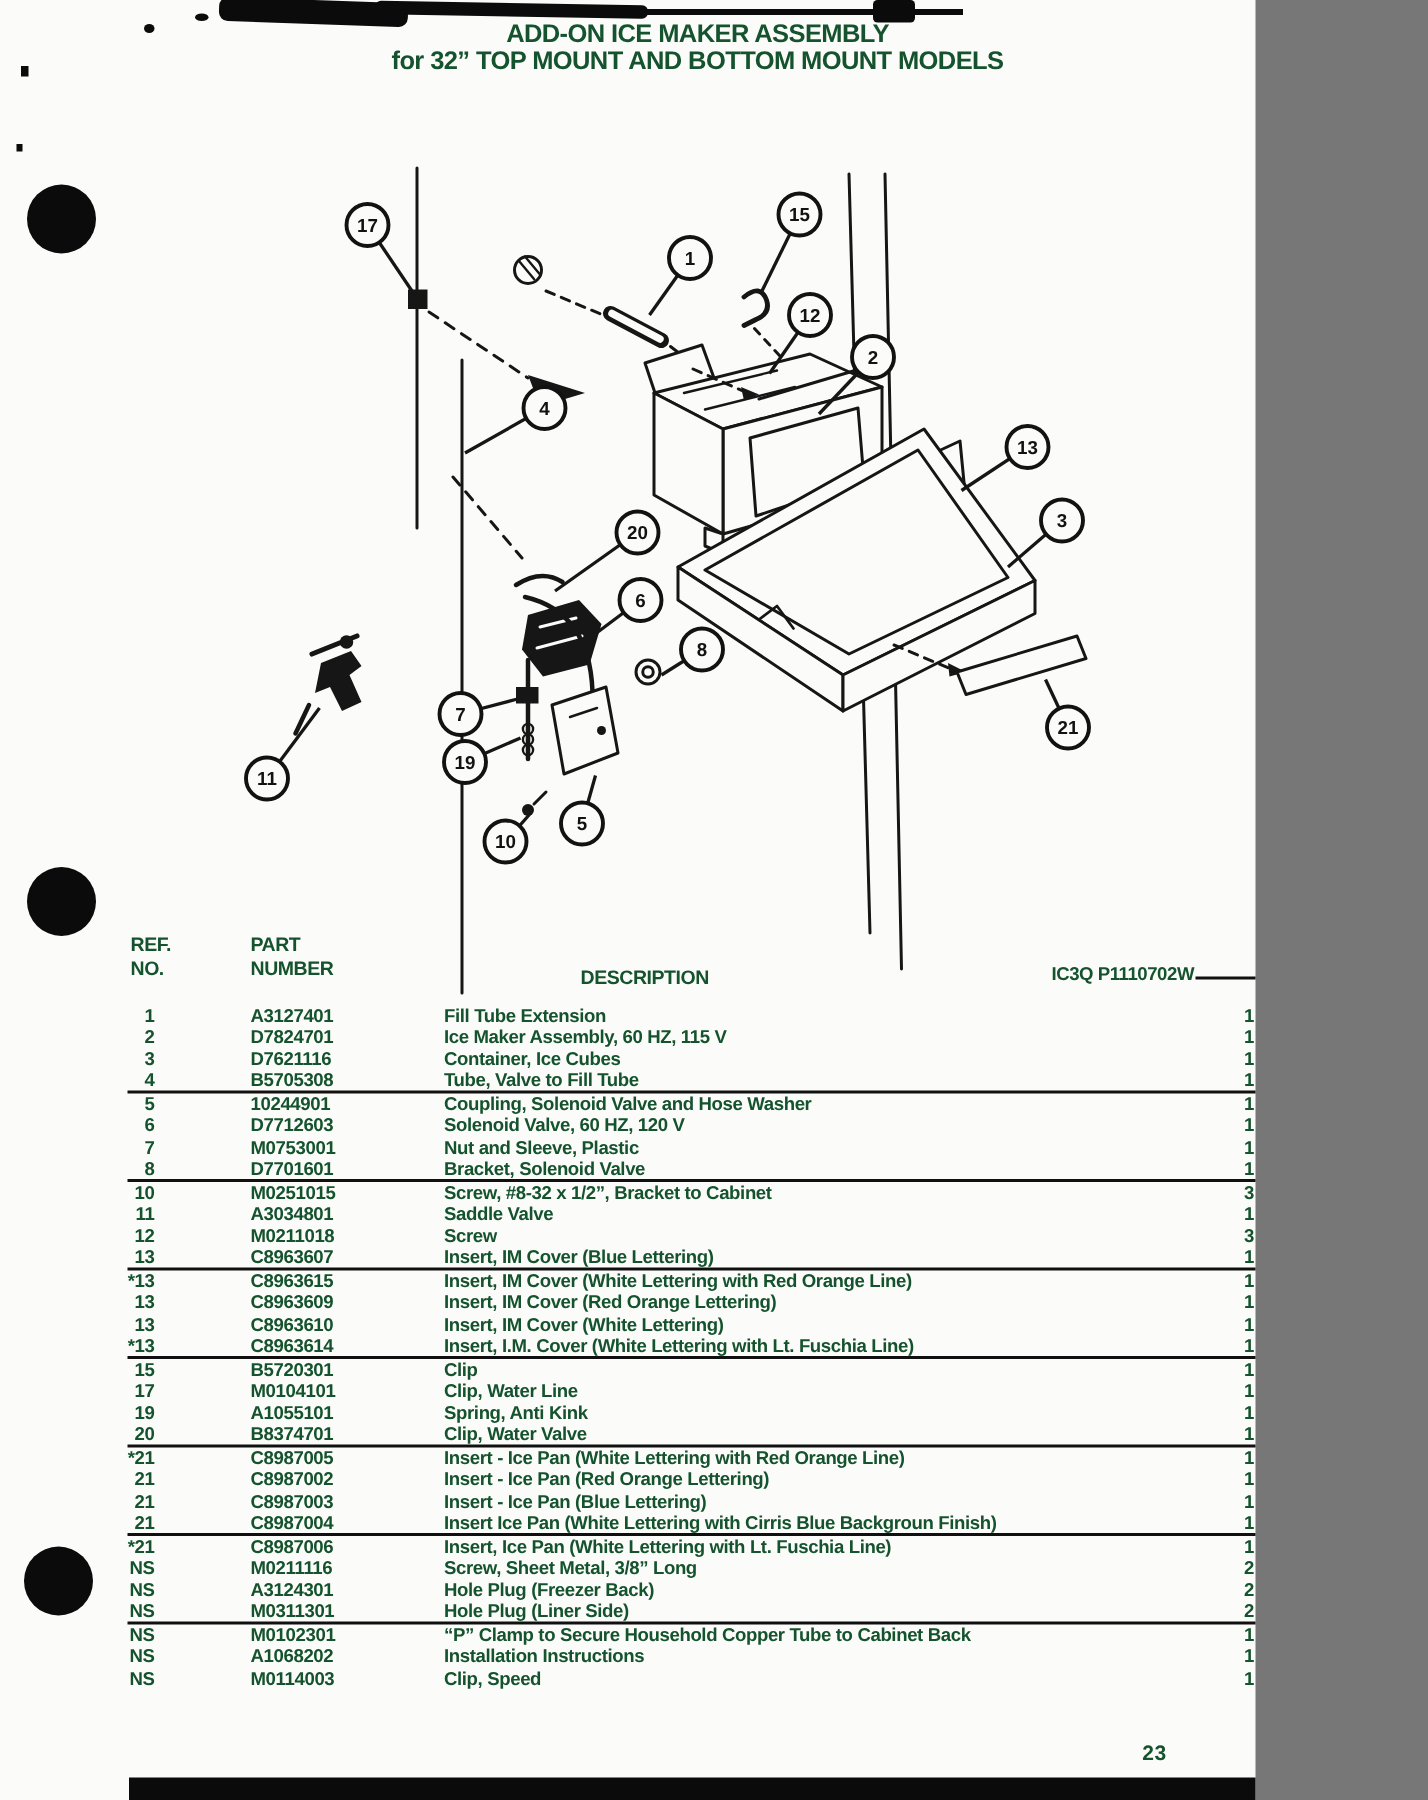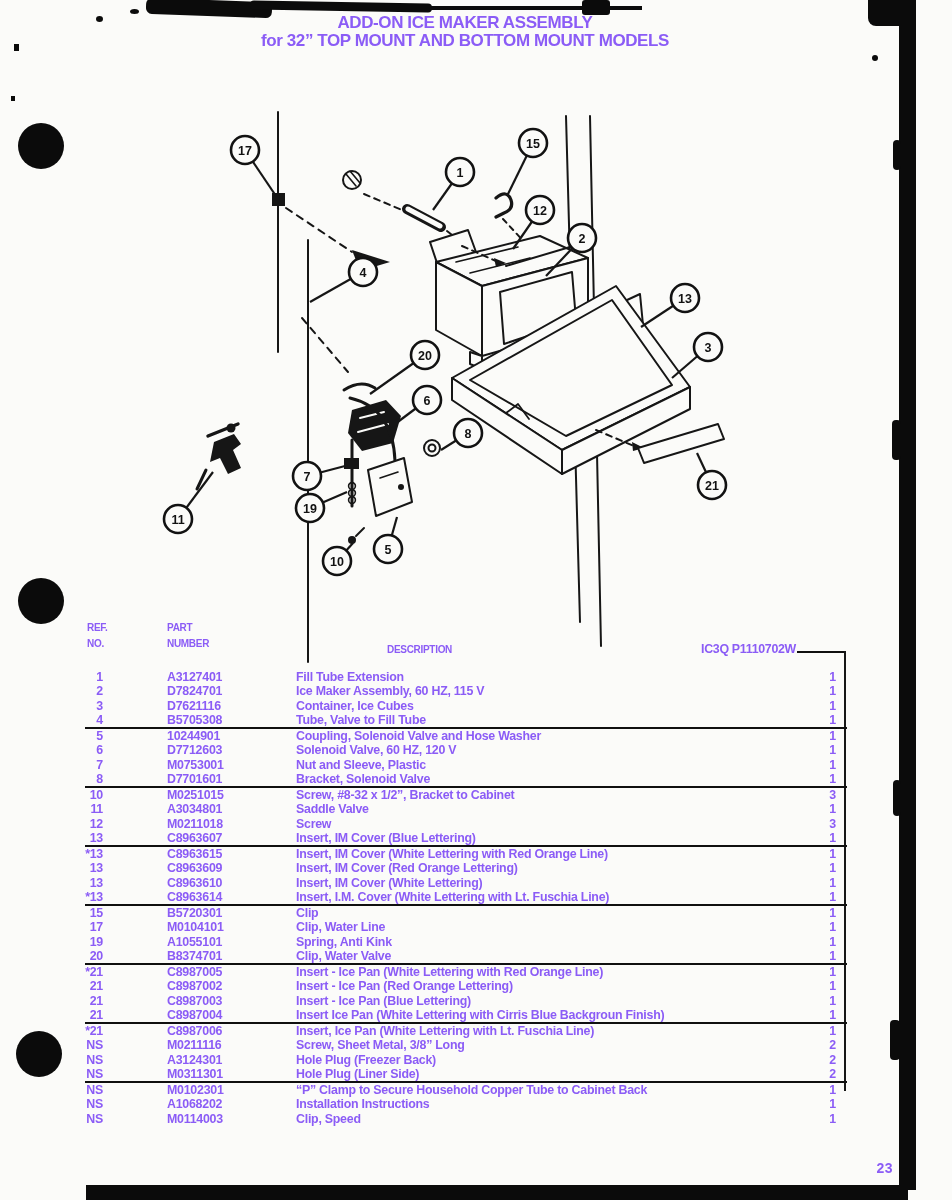--- a/index.html
+++ b/index.html
@@ -1,34 +1,34 @@
 <!DOCTYPE html>
 <html><head>
 <meta charset="utf-8">
 <style>
   * { margin:0; padding:0; box-sizing:border-box; }
   body { background:#777; }
   .page {
-    position:relative; width:952px; height:1200px;
+    position:relative; width:837px; height:1200px;
     background:#fbfbf9; overflow:hidden;
     font-family:"Liberation Sans", sans-serif;
-    font-weight:bold; color:#8b5cf6;padding-left:24px;
+    font-weight:bold; color:#14532d;padding-left:24px;
   }
   
   .artifact { position:absolute; background:#0b0b0b; }
   .hole { position:absolute; width:46px; height:46px; border-radius:50%; background:#0b0b0b; }
   
   .title-block { position:absolute; top:14px; left:0; width:930px; text-align:center;
     font-size:17px; letter-spacing:-0.4px; line-height:18px; }
   
   svg.diagram { position:absolute; left:0; top:0; }
   .co-num { font-family:"Liberation Sans",sans-serif; font-weight:bold; font-size:12.5px; }
   
   .parts-table { position:absolute; left:85px; top:622px; width:762px; font-size:12.4px; }
-  .th { position:absolute; letter-spacing:-0.3px; font-size:10px; }
+  .th { position:absolute; letter-spacing:-0.3px; font-size:13px; }
   .rows-wrap { position:absolute; top:48px; left:0; width:762px; }
   .group { border-top:2.6px solid #101010; }
   .group:first-child { border-top:none; }
   .prow { display:flex; line-height:14.25px; height:14.25px; letter-spacing:-0.25px; }
   .c-ref  { flex:none; width:18px; text-align:right; }
   .c-part { flex:none; width:112px; margin-left:64px; }
   .c-desc { flex:none; width:530px; margin-left:17px; white-space:nowrap; }
   .c-desc .ital { }
   .c-qty  { flex:1; text-align:right; padding-right:11px; }
   .model-line-h { position:absolute; background:#101010; height:2px; }

